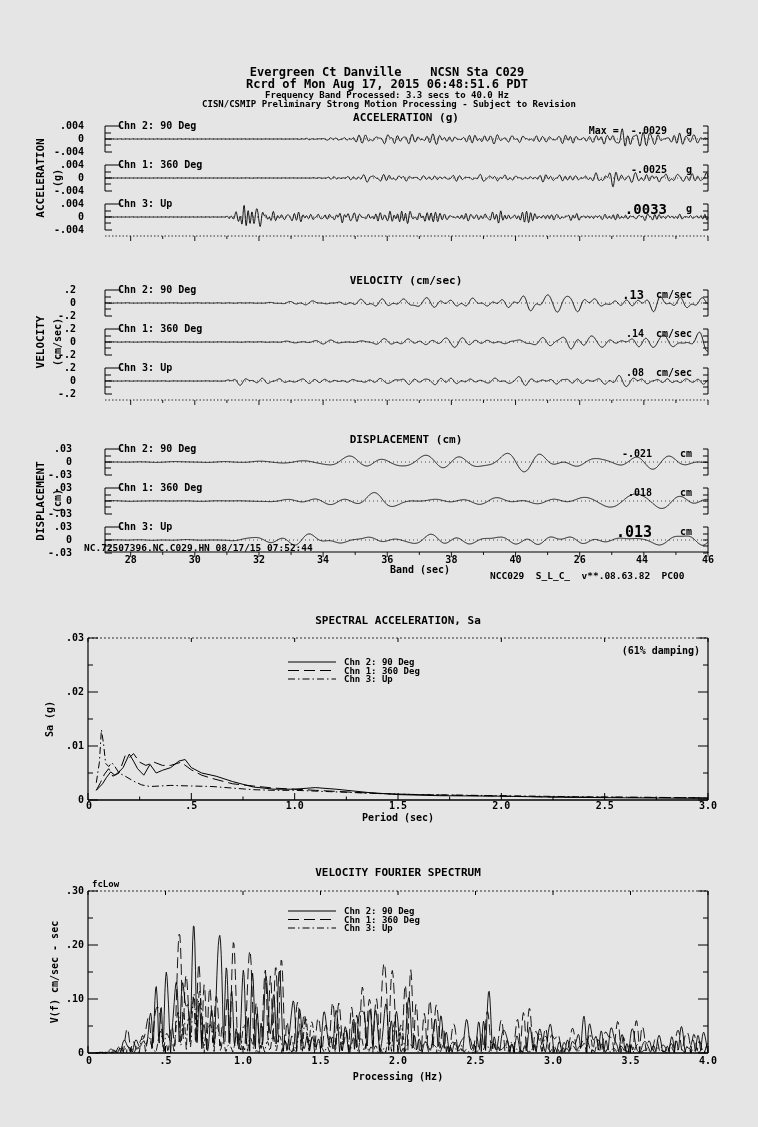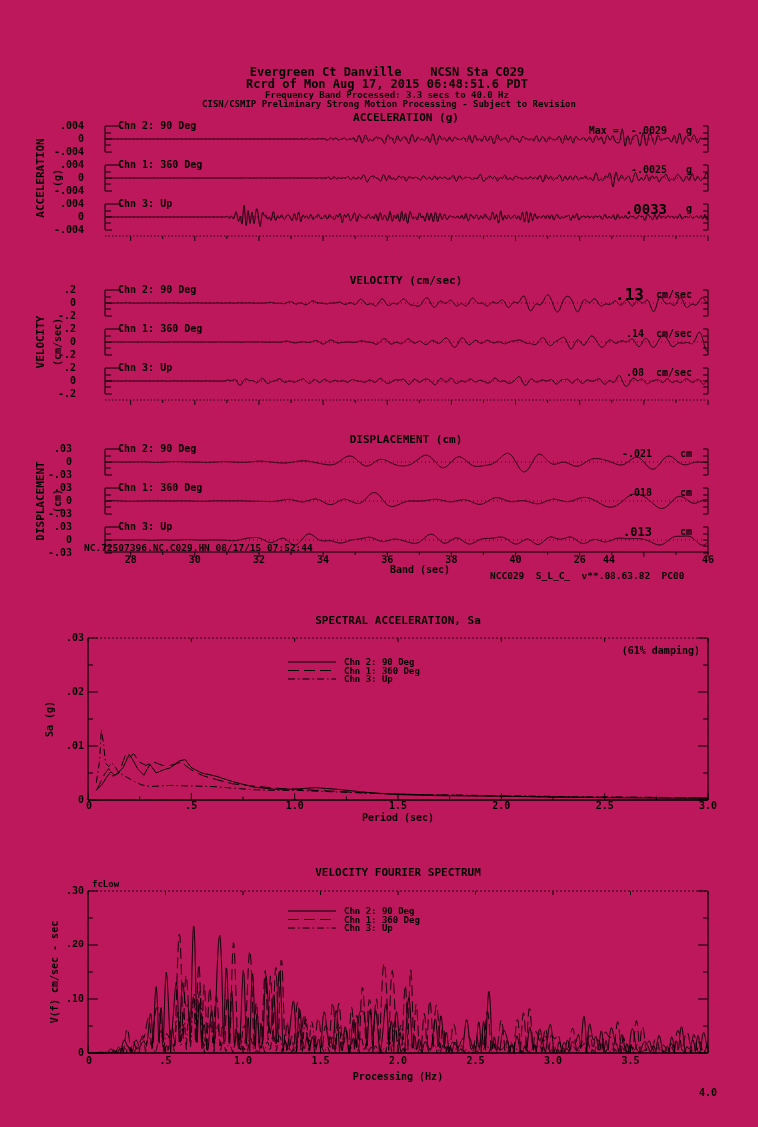--- a/index.html
+++ b/index.html
@@ -1,17 +1,17 @@
 <!DOCTYPE html>
 <html><head>
 <meta charset="utf-8">
 <title>Strong Motion Record</title>
 <style>
   html,body{margin:0;padding:0;background:#fff;}
-  .page{position:relative;width:758px;height:1127px;background:#be185d;
+  .page{position:relative;width:758px;height:1127px;background:#e5e5e5;
         font-family:"DejaVu Sans Mono",monospace;color:#000;overflow:hidden;}
   svg{position:absolute;left:0;top:0;}
   #labels{position:absolute;left:0;top:0;width:758px;height:1127px;}
   .lbl{position:absolute;font-weight:700;white-space:pre;line-height:1;color:#000;}
   .al{transform:translate(0,-50%);}
   .ac{transform:translate(-50%,-50%);}
   .ar{transform:translate(-100%,-50%);}
   .rot{transform:translate(-50%,-50%) rotate(-90deg);white-space:nowrap;} .f9{font-size:9px;} .f95{font-size:9.5px;}
   .f10{font-size:10px;} .f11{font-size:11px;} .f12{font-size:12px;}
 </style>
@@ -347,21 +347,21 @@
       <span class="lbl ar" style="font-size: 10px; left: 84px; top: 204px;">.004</span>
       <span class="lbl ar" style="font-size: 10px; left: 84px; top: 217px;">0</span>
       <span class="lbl ar" style="font-size: 10px; left: 84px; top: 230px;">-.004</span>
       <span class="lbl al" style="font-size: 10px; left: 118px; top: 204px;">Chn 3: Up</span>
       <span class="lbl ar" style="font-size: 14px; left: 667px; top: 209px;">.0033</span>
       <span class="lbl al" style="font-size: 10px; left: 686px; top: 209px;">g</span>
       <span class="lbl ar" style="font-size: 10px; left: 76px; top: 290px;">.2</span>
       <span class="lbl ar" style="font-size: 10px; left: 76px; top: 303px;">0</span>
       <span class="lbl ar" style="font-size: 10px; left: 76px; top: 316px;">-.2</span>
       <span class="lbl al" style="font-size: 10px; left: 118px; top: 290px;">Chn 2: 90 Deg</span>
-      <span class="lbl ar" style="font-size: 16px; left: 644px; top: 295px;">.13</span>
+      <span class="lbl ar" style="font-size: 12px; left: 644px; top: 295px;">.13</span>
       <span class="lbl al" style="font-size: 10px; left: 656px; top: 295px;">cm/sec</span>
       <span class="lbl ar" style="font-size: 10px; left: 76px; top: 329px;">.2</span>
       <span class="lbl ar" style="font-size: 10px; left: 76px; top: 342px;">0</span>
       <span class="lbl ar" style="font-size: 10px; left: 76px; top: 355px;">-.2</span>
       <span class="lbl al" style="font-size: 10px; left: 118px; top: 329px;">Chn 1: 360 Deg</span>
       <span class="lbl ar" style="font-size: 10px; left: 644px; top: 334px;">.14</span>
       <span class="lbl al" style="font-size: 10px; left: 656px; top: 334px;">cm/sec</span>
       <span class="lbl ar" style="font-size: 10px; left: 76px; top: 368px;">.2</span>
       <span class="lbl ar" style="font-size: 10px; left: 76px; top: 381px;">0</span>
       <span class="lbl ar" style="font-size: 10px; left: 76px; top: 394px;">-.2</span>
@@ -377,56 +377,56 @@
       <span class="lbl ar" style="font-size: 10px; left: 72px; top: 488px;">.03</span>
       <span class="lbl ar" style="font-size: 10px; left: 72px; top: 501px;">0</span>
       <span class="lbl ar" style="font-size: 10px; left: 72px; top: 514px;">-.03</span>
       <span class="lbl al" style="font-size: 10px; left: 118px; top: 488px;">Chn 1: 360 Deg</span>
       <span class="lbl ar" style="font-size: 10px; left: 652px; top: 493px;">.018</span>
       <span class="lbl al" style="font-size: 10px; left: 680px; top: 493px;">cm</span>
       <span class="lbl ar" style="font-size: 10px; left: 72px; top: 527px;">.03</span>
       <span class="lbl ar" style="font-size: 10px; left: 72px; top: 540px;">0</span>
       <span class="lbl ar" style="font-size: 10px; left: 72px; top: 553px;">-.03</span>
       <span class="lbl al" style="font-size: 10px; left: 118px; top: 527px;">Chn 3: Up</span>
-      <span class="lbl ar" style="font-size: 12px; left: 652px; top: 532px;">.013</span>
+      <span class="lbl ar" style="font-size: 15px; left: 652px; top: 532px;">.013</span>
       <span class="lbl al" style="font-size: 10px; left: 680px; top: 532px;">cm</span>
       <span class="lbl ac" style="font-size: 10px; left: 130.66px; top: 560px;">28</span>
       <span class="lbl ac" style="font-size: 10px; left: 194.809px; top: 560px;">30</span>
       <span class="lbl ac" style="font-size: 10px; left: 258.957px; top: 560px;">32</span>
       <span class="lbl ac" style="font-size: 10px; left: 323.106px; top: 560px;">34</span>
       <span class="lbl ac" style="font-size: 10px; left: 387.255px; top: 560px;">36</span>
       <span class="lbl ac" style="font-size: 10px; left: 451.404px; top: 560px;">38</span>
       <span class="lbl ac" style="font-size: 10px; left: 515.553px; top: 560px;">40</span>
       <span class="lbl ac" style="font-size: 10px; left: 579.702px; top: 560px;">26</span>
-      <span class="lbl ac" style="font-size: 10px; left: 609px; top: 560px;">44</span>
+      <span class="lbl ac" style="font-size: 10px; left: 642px; top: 560px;">44</span>
       <span class="lbl ac" style="font-size: 10px; left: 708px; top: 560px;">46</span>
       <span class="lbl ar" style="font-size: 10px; left: 84px; top: 638px;">.03</span>
       <span class="lbl ar" style="font-size: 10px; left: 84px; top: 692px;">.02</span>
       <span class="lbl ar" style="font-size: 10px; left: 84px; top: 746px;">.01</span>
       <span class="lbl ar" style="font-size: 10px; left: 84px; top: 800px;">0</span>
       <span class="lbl ac" style="font-size: 10px; left: 89px; top: 806px;">0</span>
       <span class="lbl ac" style="font-size: 10px; left: 191.333px; top: 806px;">.5</span>
       <span class="lbl ac" style="font-size: 10px; left: 294.667px; top: 806px;">1.0</span>
       <span class="lbl ac" style="font-size: 10px; left: 398px; top: 806px;">1.5</span>
       <span class="lbl ac" style="font-size: 10px; left: 501.333px; top: 806px;">2.0</span>
       <span class="lbl ac" style="font-size: 10px; left: 604.667px; top: 806px;">2.5</span>
       <span class="lbl ac" style="font-size: 10px; left: 708px; top: 806px;">3.0</span>
       <span class="lbl al" style="font-size: 9px; left: 344px; top: 662px;">Chn 2: 90 Deg</span>
       <span class="lbl al" style="font-size: 9px; left: 344px; top: 670.5px;">Chn 1: 360 Deg</span>
       <span class="lbl al" style="font-size: 9px; left: 344px; top: 679px;">Chn 3: Up</span>
       <span class="lbl ar" style="font-size: 10px; left: 84px; top: 891px;">.30</span>
-      <span class="lbl ar" style="font-size: 10px; left: 84px; top: 945px; font-family: Liberation Mono, monospace;">.20</span>
+      <span class="lbl ar" style="font-size: 10px; left: 84px; top: 945px;">.20</span>
       <span class="lbl ar" style="font-size: 10px; left: 84px; top: 999px;">.10</span>
       <span class="lbl ar" style="font-size: 10px; left: 84px; top: 1053px;">0</span>
       <span class="lbl ac" style="font-size: 10px; left: 89px; top: 1061px;">0</span>
       <span class="lbl ac" style="font-size: 10px; left: 165.5px; top: 1061px;">.5</span>
       <span class="lbl ac" style="font-size: 10px; left: 243px; top: 1061px;">1.0</span>
       <span class="lbl ac" style="font-size: 10px; left: 320.5px; top: 1061px;">1.5</span>
       <span class="lbl ac" style="font-size: 10px; left: 398px; top: 1061px;">2.0</span>
       <span class="lbl ac" style="font-size: 10px; left: 475.5px; top: 1061px;">2.5</span>
       <span class="lbl ac" style="font-size: 10px; left: 553px; top: 1061px;">3.0</span>
       <span class="lbl ac" style="font-size: 10px; left: 630.5px; top: 1061px;">3.5</span>
-      <span class="lbl ac" style="font-size: 10px; left: 708px; top: 1061px; margin-top: 32px;">4.0</span>
+      <span class="lbl ac" style="font-size: 10px; left: 708px; top: 1061px;">4.0</span>
       <span class="lbl al" style="font-size: 9px; left: 344px; top: 911px;">Chn 2: 90 Deg</span>
       <span class="lbl al" style="font-size: 9px; left: 344px; top: 919.5px;">Chn 1: 360 Deg</span>
       <span class="lbl al" style="font-size: 9px; left: 344px; top: 928px;">Chn 3: Up</span>
     </div>
 </div>
 
 </body></html>

